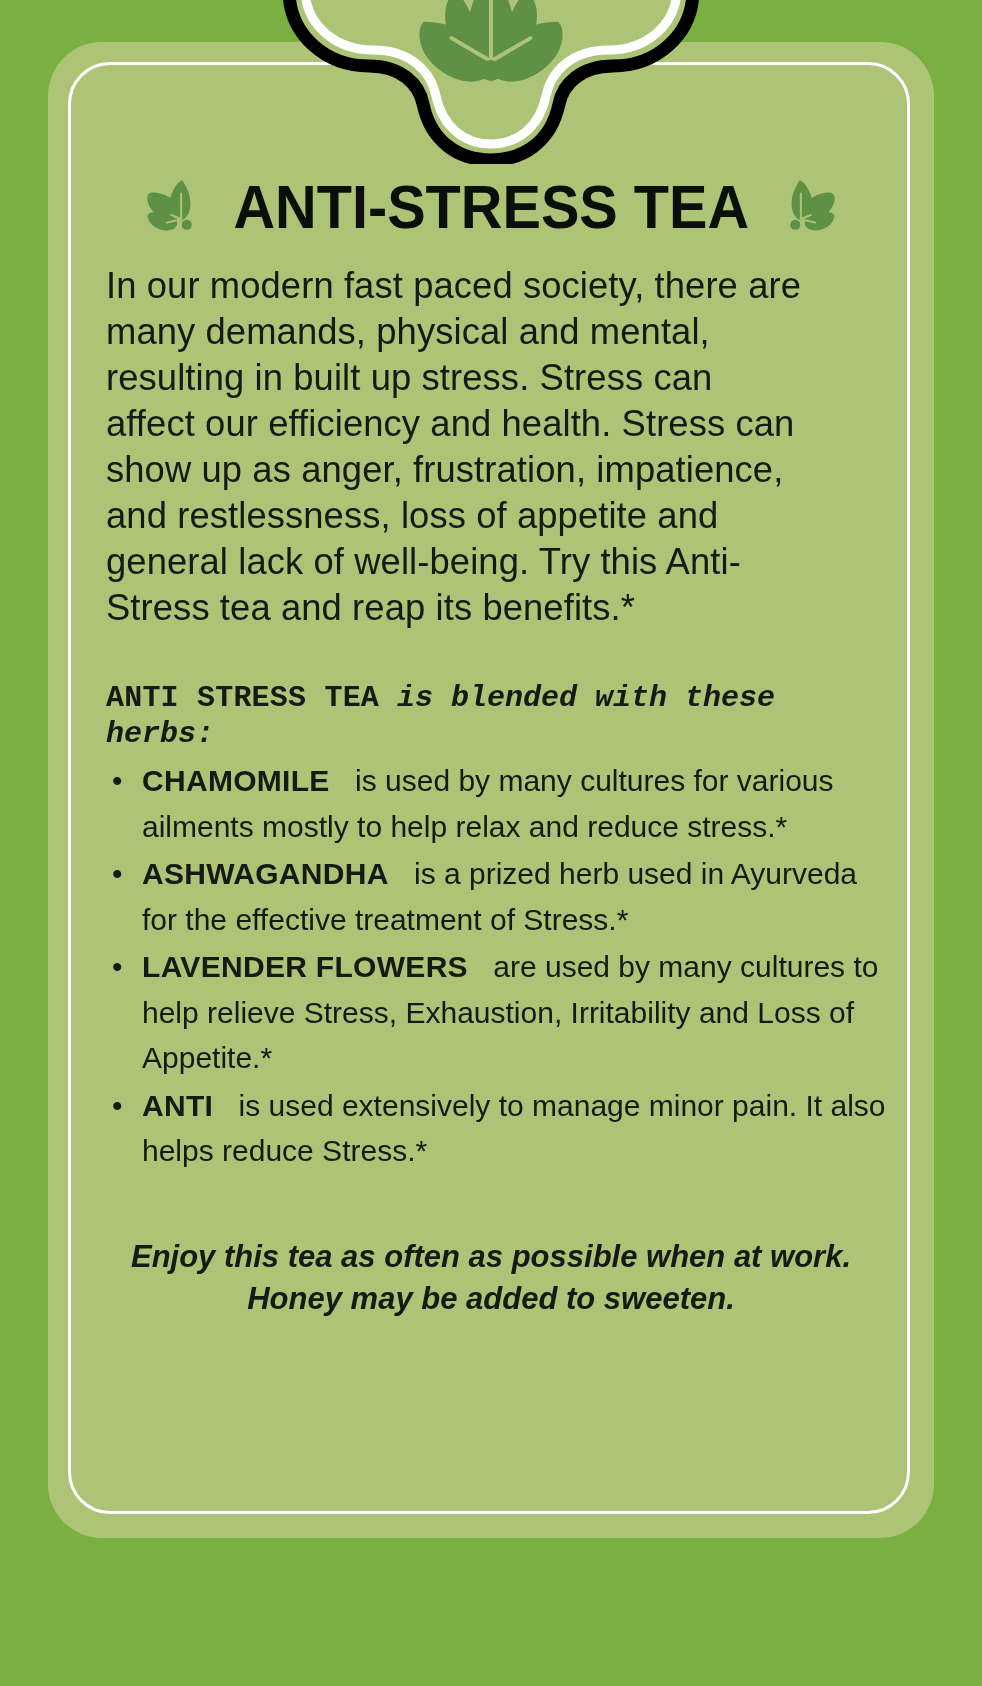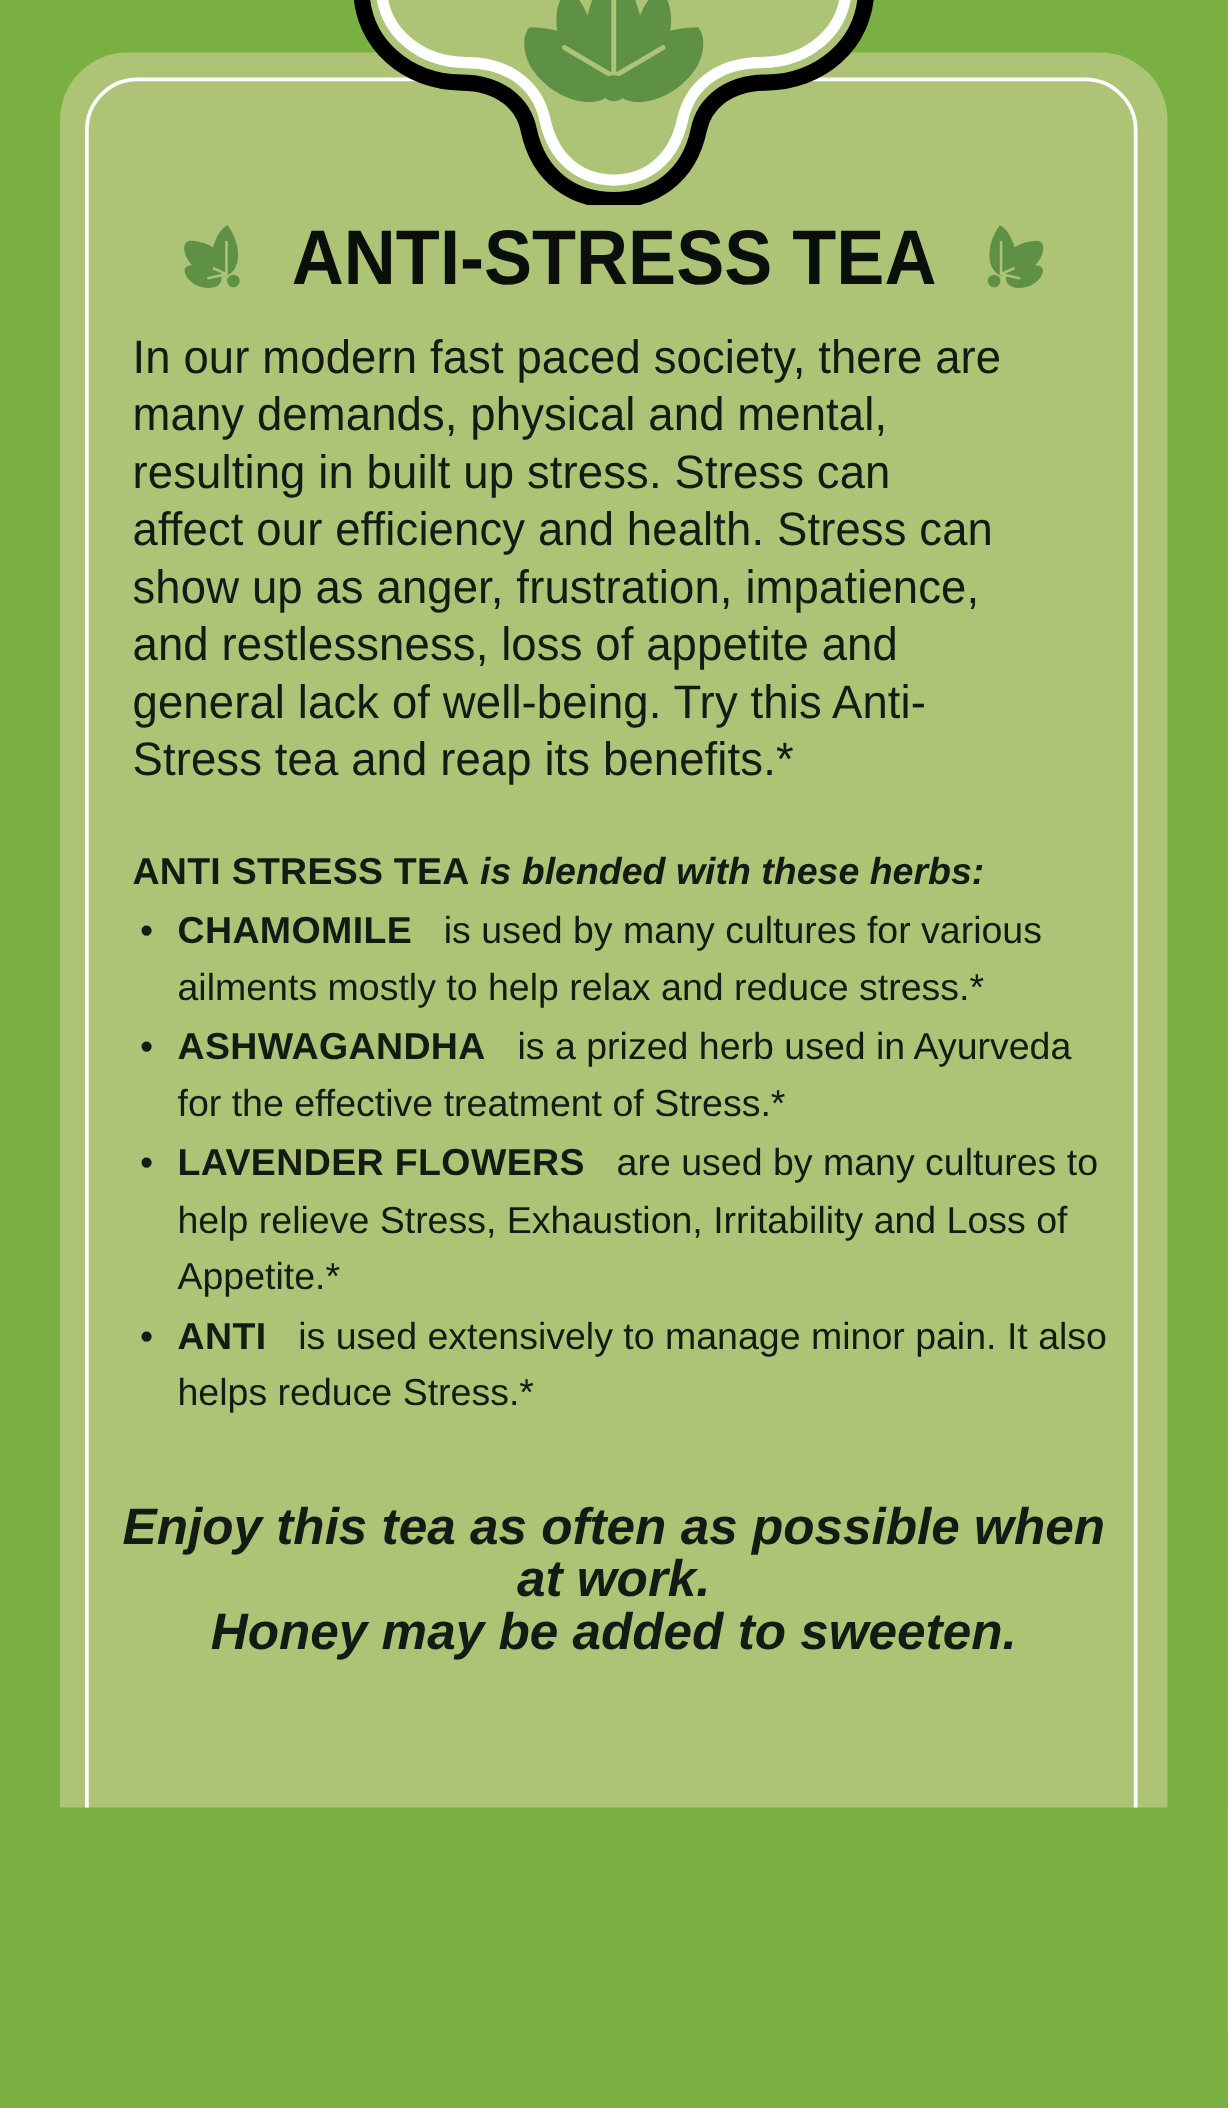--- a/index.html
+++ b/index.html
@@ -10,21 +10,21 @@
     width: 982px;
     height: 1686px;
     overflow: hidden;
     background: #7AB042;
     font-family: "Liberation Sans", sans-serif;
   }
 
   .package {
     position: relative;
     width: 982px;
-    height: 1446px;
+    height: 1686px;
     background: #7AB042;
     overflow: hidden;
   }
 
   
   .card {
     position: absolute;
     left: 48px;
     top: 42px;
     width: 886px;
@@ -94,21 +94,21 @@
     line-height: 46px;
     letter-spacing: 0.1px;
     font-weight: 500;
     color: #141A14;
     transform: scaleX(0.97);
     transform-origin: left top;
   }
 
   .herbs-lead {
     margin: 50px 0 0 10px;
-    font-family: Liberation Sans, sans-serif;
+    font-family: Liberation Mono, monospace;
     font-size: 30px;
     line-height: 36px;
     color: #141A14;
   }
   .herbs-lead .strong { font-weight: bold; letter-spacing: 0.2px; }
   .herbs-lead .ital { font-style: italic; font-weight: bold; }
 
   .herb-list {
     list-style: none;
     margin: 6px 0 0 0;
@@ -135,21 +135,21 @@
     letter-spacing: 0.3px;
   }
   .herb-desc { font-weight: 500; margin-left: 17px; }
 
   .footer {
     margin: 62px 0 0 0;
     text-align: center;
     font-family: "Liberation Sans Narrow", "Liberation Sans", sans-serif;
     font-style: italic;
     font-weight: bold;
-    font-size: 41px;
+    font-size: 31px;
     line-height: 42px;
     color: #141A14;
   }
   .footer .fline { display: block; }
 </style>
 </head>
 <body>
 
 <div class="package">
 

